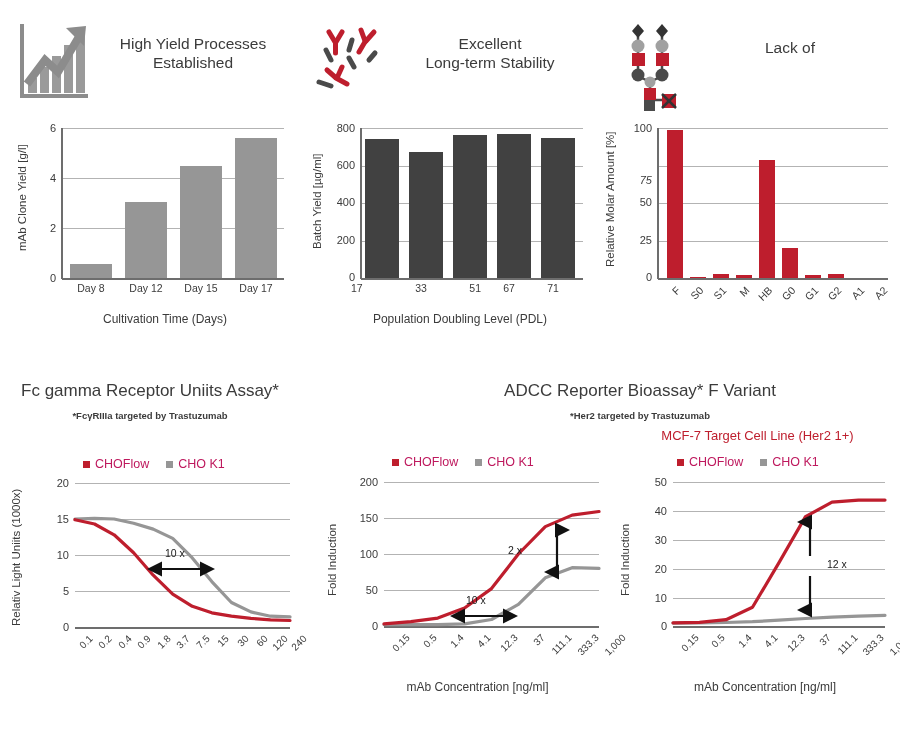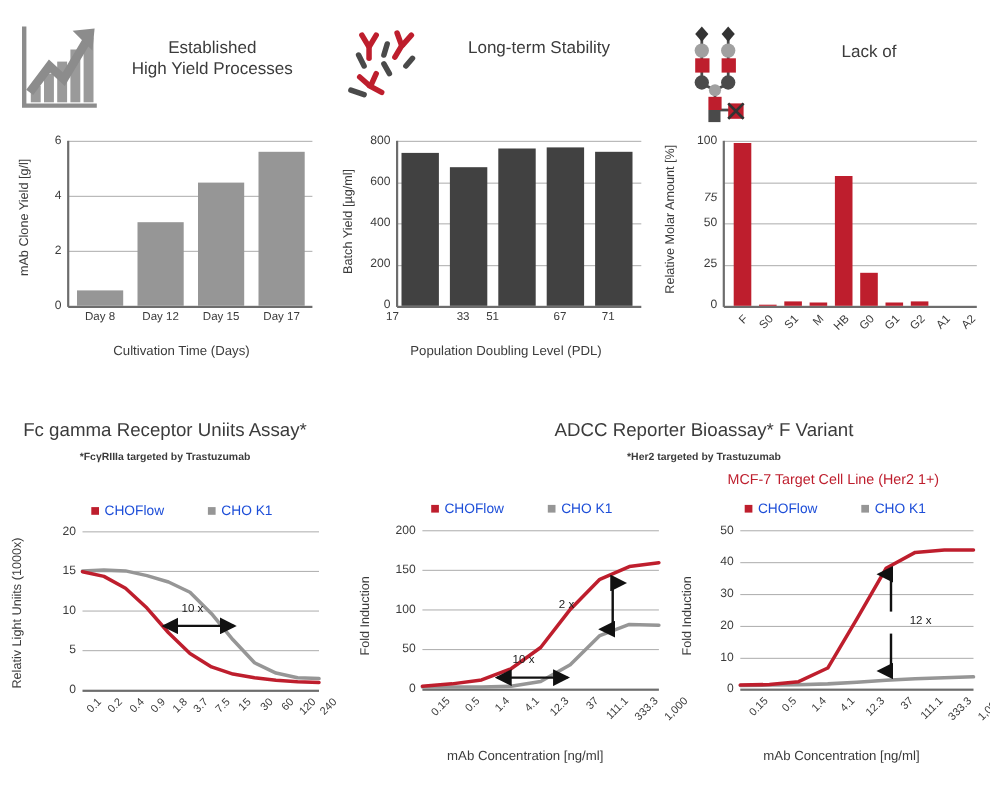--- a/index.html
+++ b/index.html
@@ -9,21 +9,21 @@
   .axis-title-x{font-size:12px;color:#3b3b3b;text-align:center;font-weight:400;}
   .axis-title-y{font-size:11.5px;color:#3b3b3b;writing-mode:vertical-rl;transform:rotate(180deg);text-align:center;white-space:nowrap;}
   .tick-y{position:absolute;font-size:11px;color:#3b3b3b;text-align:right;}
   .tick-x{position:absolute;font-size:10.5px;color:#3b3b3b;white-space:nowrap;}
   .grid{position:absolute;height:1px;background:#b3b3b3;}
   .axisline{position:absolute;background:#6d6d6d;}
   .bar{position:absolute;bottom:0;}
   .section-title{font-size:17px;color:#3b3b3b;text-align:center;font-weight:400;white-space:nowrap;}
   .section-sub{font-size:9.5px;color:#3b3b3b;text-align:center;font-weight:bold;white-space:nowrap;}
   .chart-sub-red{font-size:13px;color:#BE1E2D;text-align:center;white-space:nowrap;}
-  .legend{position:absolute;display:flex;gap:40px;align-items:flex-start;font-size:12.5px;color:#1d4ed8;}
+  .legend{position:absolute;display:flex;gap:17px;align-items:flex-start;font-size:12.5px;color:#be185d;}
   .legend-item{display:flex;align-items:center;gap:5px;}
   .sw{width:7px;height:7px;display:inline-block;}
   .annot{position:absolute;font-size:10.5px;color:#1a1a1a;white-space:nowrap;}
   svg{display:block;overflow:visible;}
 </style>
 </head>
 <body>
 
 <div class="panel" style="left:10px;top:14px;width:280px;height:100px;">
   <div style="position:absolute;left:8px;top:8px;width:72px;height:78px;">
@@ -32,22 +32,22 @@
       <rect x="10" y="56" width="9" height="15" fill="#9a9a9a"></rect>
       <rect x="22" y="45" width="9" height="26" fill="#9a9a9a"></rect>
       <rect x="34" y="34" width="9" height="37" fill="#9a9a9a"></rect>
       <rect x="46" y="23" width="9" height="48" fill="#9a9a9a"></rect>
       <rect x="58" y="12" width="9" height="59" fill="#9a9a9a"></rect>
       <path d="M9 62 L27 38 L40 50 L62 13" fill="none" stroke="#8c8c8c" stroke-width="8" stroke-linejoin="miter"></path>
       <path d="M48 6 L68 4 L66 24 Z" fill="#8c8c8c"></path>
     </svg>
   </div>
   <div class="hdr-title" style="position:absolute;left:88px;top:20px;width:190px;">
+    <div>High Yield Processes</div>
     <div>Established</div>
-    <div>High Yield Processes</div>
   </div>
 </div>
 
 <div class="panel" style="left:10px;top:112px;width:285px;height:225px;">
   <div class="axis-title-y" style="position:absolute;left:6px;top:6px;height:160px;">mAb Clone Yield [g/l]</div>
 
   <div class="tick-y" style="left:22px;top:10px;width:24px;">6</div>
   <div class="tick-y" style="left:22px;top:60px;width:24px;">4</div>
   <div class="tick-y" style="left:22px;top:110px;width:24px;">2</div>
   <div class="tick-y" style="left:22px;top:160px;width:24px;">0</div>
@@ -88,20 +88,21 @@
         <path d="M27 58 L38 64" stroke="#BE1E2D" stroke-width="5"></path>
         <path d="M40 38 L45 47" stroke="#4a4a4a" stroke-width="5"></path>
         <path d="M17 30 L22 40" stroke="#4a4a4a" stroke-width="5"></path>
         <path d="M43 20 L40 30" stroke="#4a4a4a" stroke-width="5"></path>
         <path d="M10 62 L22 66" stroke="#4a4a4a" stroke-width="5"></path>
         <path d="M60 40 L66 33" stroke="#4a4a4a" stroke-width="5"></path>
       </g>
     </svg>
   </div>
   <div class="hdr-title" style="position:absolute;left:90px;top:20px;width:190px;">
+    <div>Excellent</div>
     <div>Long-term Stability</div>
   </div>
 </div>
 
 <div class="panel" style="left:305px;top:112px;width:290px;height:225px;">
   <div class="axis-title-y" style="position:absolute;left:6px;top:14px;height:150px;">Batch Yield [µg/ml]</div>
   <div class="tick-y" style="left:20px;top:10px;width:30px;">800</div>
   <div class="tick-y" style="left:20px;top:47px;width:30px;">600</div>
   <div class="tick-y" style="left:20px;top:84px;width:30px;">400</div>
   <div class="tick-y" style="left:20px;top:122px;width:30px;">200</div>
@@ -117,21 +118,21 @@
   <div style="position:absolute;left:56px;top:16px;width:222px;height:150px;">
     <div class="bar" style="left:4px;width:34px;height:138.8px;background:#414141;"></div>
     <div class="bar" style="left:48px;width:34px;height:125.6px;background:#414141;"></div>
     <div class="bar" style="left:92px;width:34px;height:143.4px;background:#414141;"></div>
     <div class="bar" style="left:136px;width:34px;height:144px;background:#414141;"></div>
     <div class="bar" style="left:180px;width:34px;height:139.7px;background:#414141;"></div>
   </div>
 
   <div class="tick-x" style="left:46px;top:170px;width:52px;">17</div>
   <div class="tick-x" style="left:90px;top:170px;width:52px;text-align:center;">33</div>
-  <div class="tick-x" style="left:137px;top:170px;width:52px;text-align:left;">51</div>
+  <div class="tick-x" style="left:124px;top:170px;width:52px;text-align:right;">51</div>
   <div class="tick-x" style="left:178px;top:170px;width:52px;text-align:center;">67</div>
   <div class="tick-x" style="left:222px;top:170px;width:52px;text-align:center;">71</div>
 
   <div class="axis-title-x" style="position:absolute;left:20px;top:200px;width:270px;">Population Doubling Level (PDL)</div>
 </div>
 
 <div class="panel" style="left:600px;top:14px;width:290px;height:100px;">
   <div style="position:absolute;left:18px;top:0px;width:80px;height:95px;">
     <svg width="80" height="95" viewBox="0 0 80 95">
       <line x1="20" y1="18" x2="20" y2="62" stroke="#4a4a4a" stroke-width="2.5"></line>

